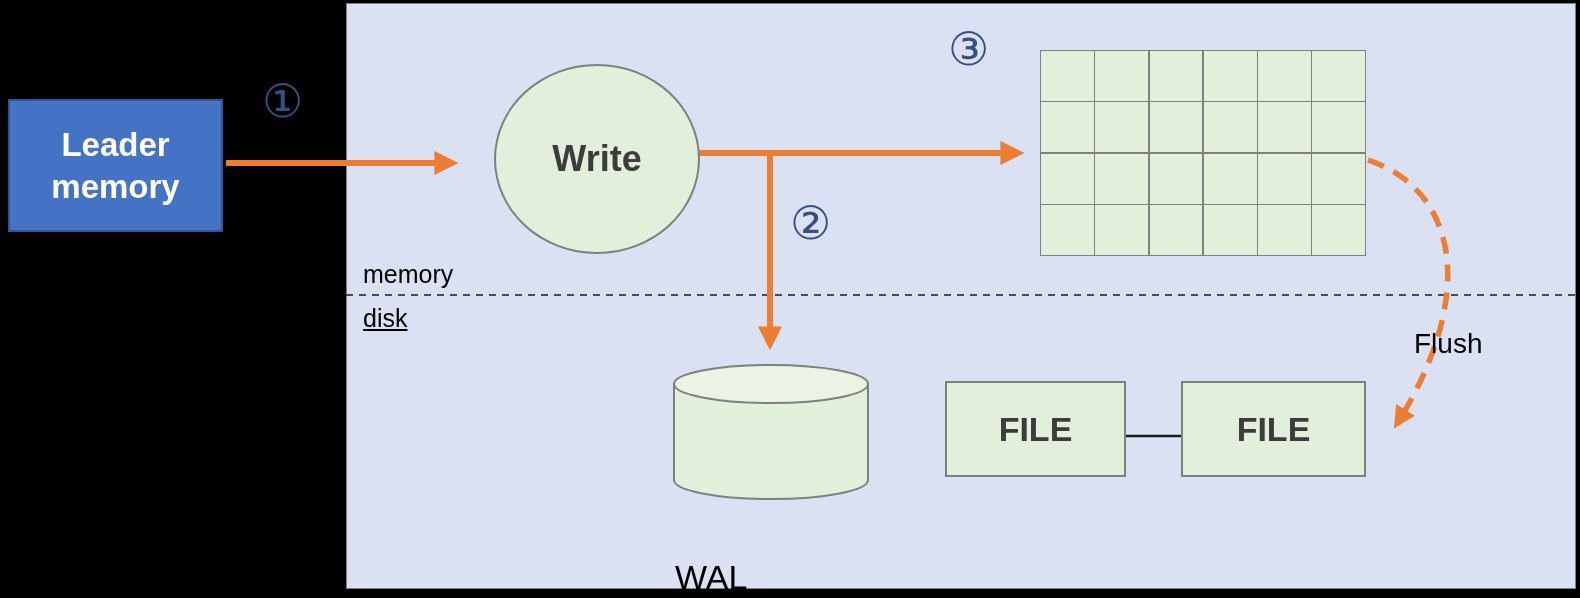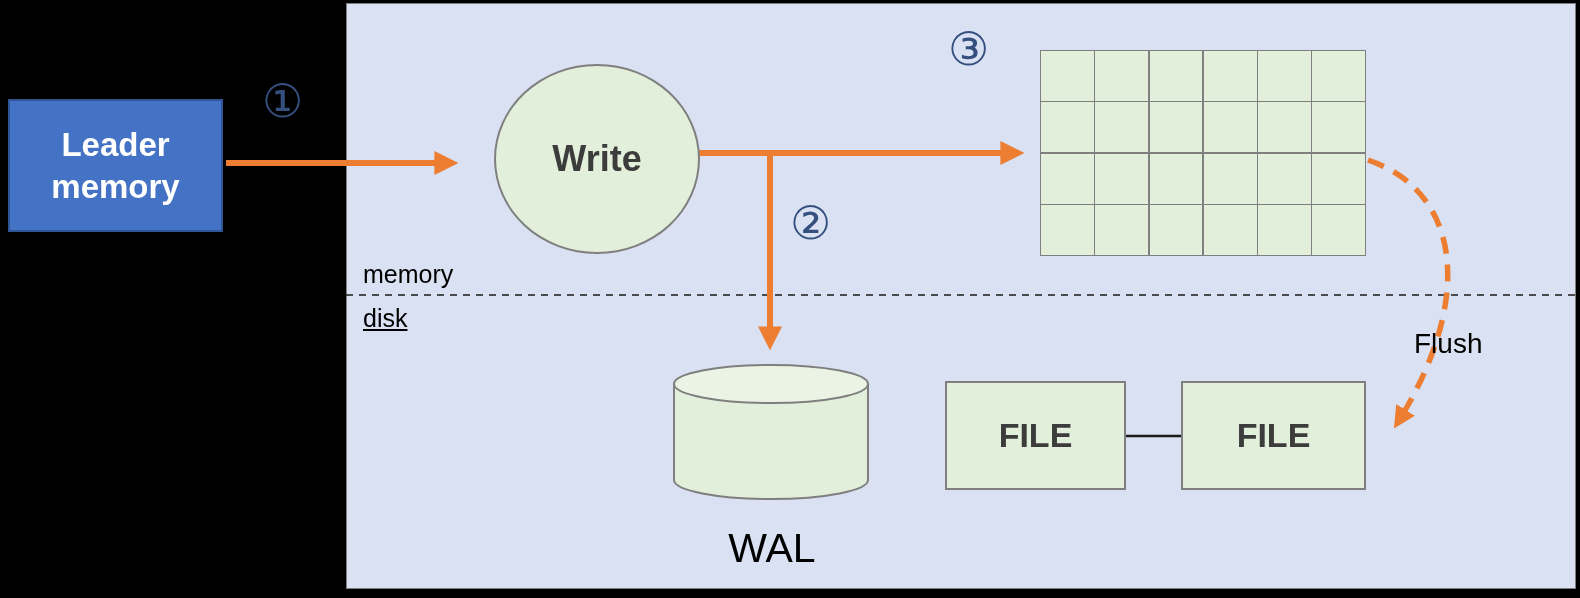--- a/index.html
+++ b/index.html
@@ -65,27 +65,27 @@
   .grid-cell { background: #e2efda; }
   .plain-label {
     position: absolute;
     color: #000000;
     font-size: 25px;
     line-height: 1;
     white-space: nowrap;
   }
   .memory-label { left: 363px; top: 262px; }
   .disk-label   { left: 363px; top: 306px; text-decoration: underline; }
-  .wal-label    { left: 675px; top: 528px; width: 194px; text-align: center; font-size: 41px; }
+  .wal-label    { left: 675px; top: 560px; width: 194px; text-align: left; font-size: 34px; }
   .flush-label  { left: 1414px; top: 330px; font-size: 28px; }
   .follower-label { left: 1295px; top: 530px; width: 256px; text-align: right; }
   .file-box {
     position: absolute;
     top: 381px;
-    height: 109px;
+    height: 96px;
     background: #e2efda;
     border: 2px solid #7f7f7f;
     box-sizing: border-box;
     display: flex; align-items: center; justify-content: center;
     color: #3c3c3c; font-weight: bold; font-size: 34px;
   }
   .file1 { left: 945px; width: 181px; }
   .file2 { left: 1181px; width: 185px; }
 </style>
 </head>

